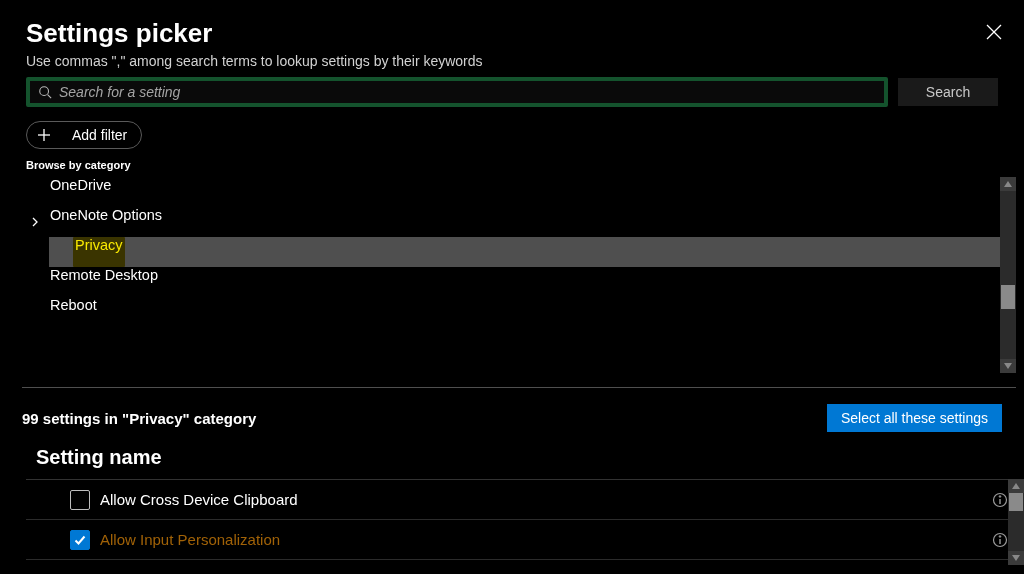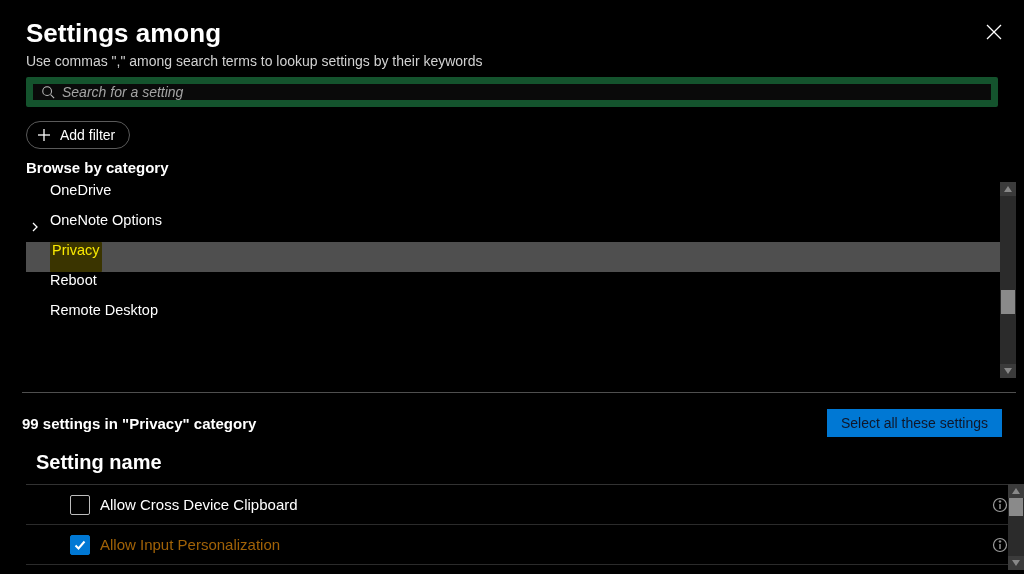--- a/index.html
+++ b/index.html
@@ -42,21 +42,21 @@
     .search-row {
       display: flex;
       gap: 10px;
       padding: 8px 26px 0 26px;
       align-items: center;
     }
     .search-box {
       flex: 1;
       display: flex;
       align-items: center;
-      border: 7px solid #14532d;
+      border: 4px solid #14532d;
       border-radius: 2px;
       height: 30px;
       padding: 0 8px;
       background: #0a0a0a;
     }
     .search-box svg { stroke: #bcbcbc; }
     .search-input {
       flex: 1;
       background: transparent;
       border: none;
@@ -77,33 +77,33 @@
       border: none;
       color: #c9c9c9;
       font-size: 14px;
       cursor: pointer;
     }
 
     .filter-row { padding: 14px 26px 8px 26px; }
     .add-filter-btn {
       display: inline-flex;
       align-items: center;
-      gap: 9px;
+      gap: 21px;
       border: 1px solid #5a5a5a;
       border-radius: 18px;
       padding: 5px 14px 5px 10px;
       background: transparent;
       color: #ffffff;
       font-size: 14px;
       cursor: pointer;
     }
     .add-filter-btn svg { stroke: #ffffff; }
 
     .browse-label {
-      font-size: 15px;
+      font-size: 11px;
       font-weight: 600;
       padding: 2px 26px 6px 26px;
     }
 
     .category-list-wrap {
       position: relative;
       margin: 0 8px 0 26px;
       height: 196px;
     }
     .category-list {
@@ -113,20 +113,21 @@
     }
     .cat-item {
       display: flex;
       height: 30px;
       font-size: 14.5px;
       padding-left: 24px;
       cursor: pointer;
     }
     .cat-item.selected {
       background: #4f4f4f;
+      margin-left: 23px;
     }
     .cat-item .chev {
       width: 16px;
       margin-left: -20px;
       margin-right: 4px;
       display: flex;
       align-items: center;
     }
     .highlight {
       background: #3a3400;
@@ -172,21 +173,21 @@
       justify-content: space-between;
       align-items: center;
       padding: 16px 22px 0 22px;
     }
     .results-count {
       font-size: 15px;
       font-weight: 600;
     }
     .select-all-btn {
       background: #0078d4;
-      color: #0f172a;
+      color: #ffffff;
       border: none;
       padding: 6px 14px;
       font-size: 14px;
       cursor: pointer;
     }
 
     .setting-name-header {
       font-size: 20px;
       font-weight: 600;
       padding: 14px 26px 8px 36px;
@@ -250,38 +251,39 @@
       top: 0;
       bottom: 0;
       width: 16px;
       background: #2b2b2b;
     }
   </style>
 </head>
 <body>
 
 <div class="header">
-  <div class="title">Settings among</div>
+  <div class="title">Settings picker</div>
   <div class="subtitle">Use commas "," among search terms to lookup settings by their keywords</div>
   <div class="close-btn">
     <svg width="16" height="16" viewBox="0 0 16 16">
         <line x1="1" y1="1" x2="15" y2="15" stroke-width="1.2"></line>
         <line x1="15" y1="1" x2="1" y2="15" stroke-width="1.2"></line>
       </svg>
   </div>
 </div>
 
 <div class="search-row">
   <div class="search-box">
     <svg width="14" height="14" viewBox="0 0 16 16" fill="none">
         <circle cx="7" cy="7" r="5" stroke-width="1.2"></circle>
         <line x1="11" y1="11" x2="15" y2="15" stroke-width="1.2"></line>
       </svg>
     <input class="search-input" placeholder="Search for a setting" style="">
   </div>
+  <button class="search-btn">Search</button>
 </div>
 
 <div class="filter-row">
   <button class="add-filter-btn">
     <svg width="14" height="14" viewBox="0 0 14 14">
         <line x1="7" y1="1" x2="7" y2="13" stroke-width="1.3"></line>
         <line x1="1" y1="7" x2="13" y2="7" stroke-width="1.3"></line>
       </svg>
     <span>Add filter</span>
   </button>
@@ -299,24 +301,24 @@
         <svg width="10" height="10" viewBox="0 0 10 10" fill="none">
             <path d="M3 1 L7 5 L3 9" stroke="#ffffff" stroke-width="1.3"></path>
           </svg>
       </span>
       <span>OneNote Options</span>
     </div>
     <div class="cat-item selected">
       <span class="highlight">Privacy</span>
     </div>
     <div class="cat-item">
+      <span>Remote Desktop</span>
+    </div>
+    <div class="cat-item">
       <span>Reboot</span>
-    </div>
-    <div class="cat-item">
-      <span>Remote Desktop</span>
     </div>
   </div>
   <div class="cat-scrollbar">
     <div class="scroll-arrow up">
       <svg width="8" height="6">
           <polygon points="4,0 8,6 0,6"></polygon>
         </svg>
     </div>
     <div class="scroll-thumb" style="top:108px;height:24px;"></div>
     <div class="scroll-arrow down">

